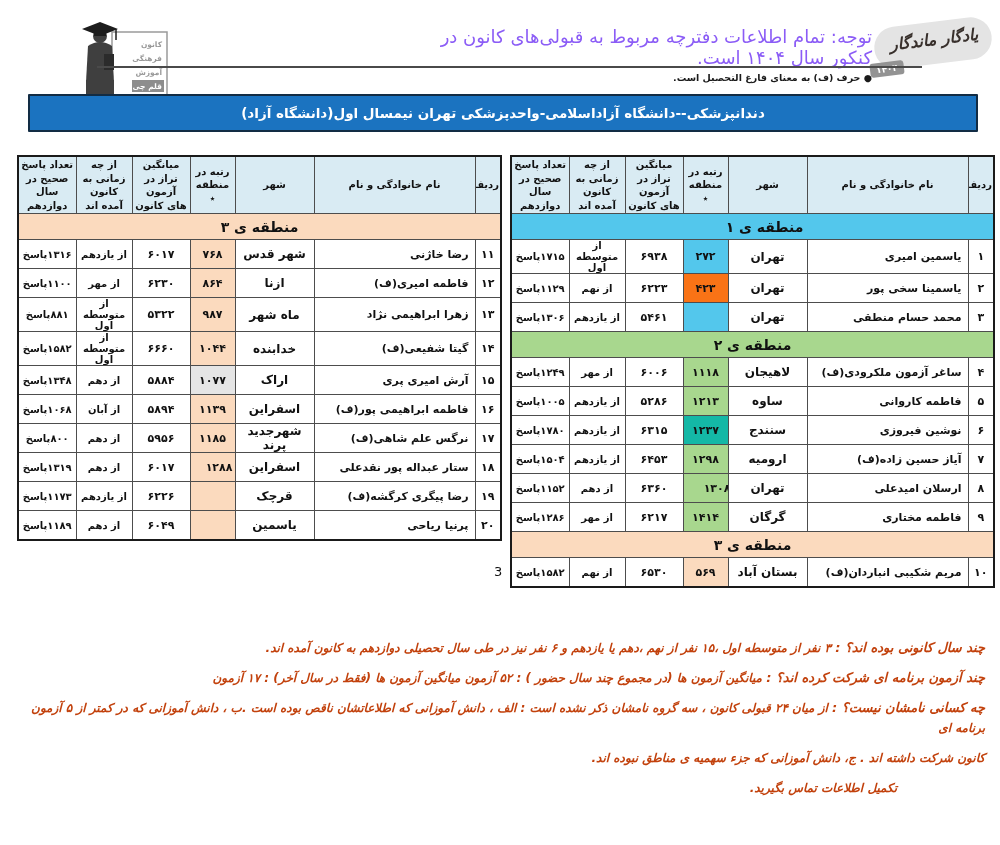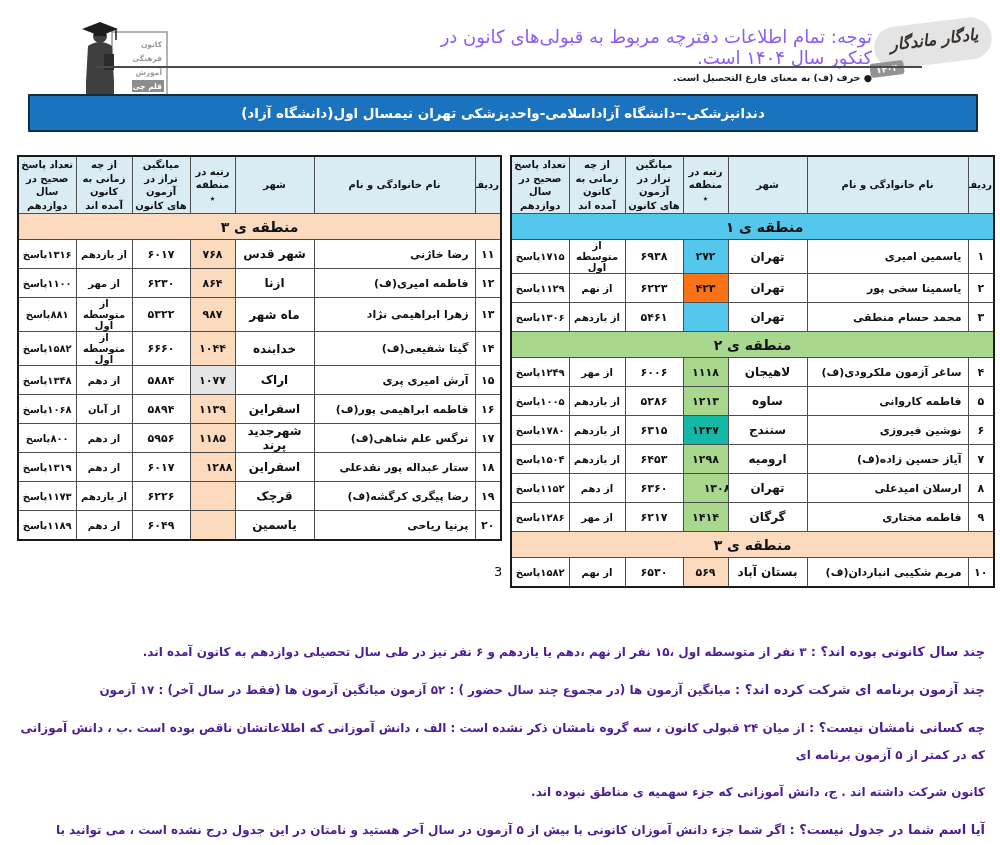--- a/index.html
+++ b/index.html
@@ -43,21 +43,21 @@
   .tbl th{background:#d9ebf3;font-size:10px;font-weight:bold;height:48px;padding:1px 2px;
           text-align:center;line-height:1.35;}
   .tbl td{font-size:11px;font-weight:bold;text-align:center;height:28px;padding:0 2px;}
   .tbl tr.section-row td{height:25px;font-size:14px;}
   .tbl td.c-name{text-align:right;padding-right:6px;}
   .tbl td.c-city{font-size:12px;}
   .tbl td.c-since,.tbl td.c-ans{font-size:10px;}
   .page-num{position:absolute;left:494px;top:564px;font-size:13px;color:#111;}
   
   .footnotes{position:absolute;left:17px;top:638px;width:968px;direction:rtl;text-align:right;}
-  .footnote{font-size:12px;font-weight:bold;line-height:27px;margin-bottom:10px;color:#4c1d95;}
+  .footnote{font-size:12px;font-weight:bold;line-height:20px;margin-bottom:10px;color:#c2410c;font-style:italic;}
   .footnote .fn-lead{font-size:13px;font-weight:bold;}
   .footnote.indent{margin-right:88px;}
   
   .board-line{font-size:7.5px;fill:#9a9a9a;font-weight:bold;}
 </style>
 </head>
 <body>
 
 <div class="logo-wrap">
   <svg width="96" height="84" viewBox="0 0 96 84">
@@ -333,15 +333,14 @@
     </tbody>
 </table>
 
 <div class="page-num">3</div>
 
 <div class="footnotes">
     <div class="footnote"><span class="fn-lead">چند سال کانونی بوده اند؟ :</span><span> ۳ نفر از متوسطه اول ،۱۵ نفر از نهم ،دهم یا یازدهم و ۶ نفر نیز در طی سال تحصیلی دوازدهم به کانون آمده اند.</span></div>
     <div class="footnote"><span class="fn-lead">چند آزمون برنامه ای شرکت کرده اند؟ :</span><span> میانگین آزمون ها (در مجموع چند سال حضور ) : ۵۲ آزمون     میانگین آزمون ها (فقط در سال آخر) : ۱۷ آزمون</span></div>
     <div class="footnote"><span class="fn-lead">چه کسانی نامشان نیست؟ :</span><span> از میان ۲۴ قبولی کانون ، سه گروه نامشان ذکر نشده است : الف ، دانش آموزانی که اطلاعاتشان ناقص بوده است .ب ، دانش آموزانی که در کمتر از ۵ آزمون برنامه ای</span></div>
     <div class="footnote"><span>کانون شرکت داشته اند . ج، دانش آموزانی که جزء سهمیه ی مناطق نبوده اند.</span></div>
-    <div class="footnote"><span class="fn-lead">آیا اسم شما در جدول نیست؟ :</span><span> اگر شما جزء دانش آموزان کانونی با بیش از ۵ آزمون در سال آخر هستید و نامتان در این جدول درج نشده است ، می توانید با شماره ۰۲۱۸۴۵۱ داخلی ۳۲۰۵ واحد</span></div>
     <div class="footnote indent"><span>تکمیل اطلاعات تماس بگیرید.</span></div>
   </div>
 
 </body></html>

